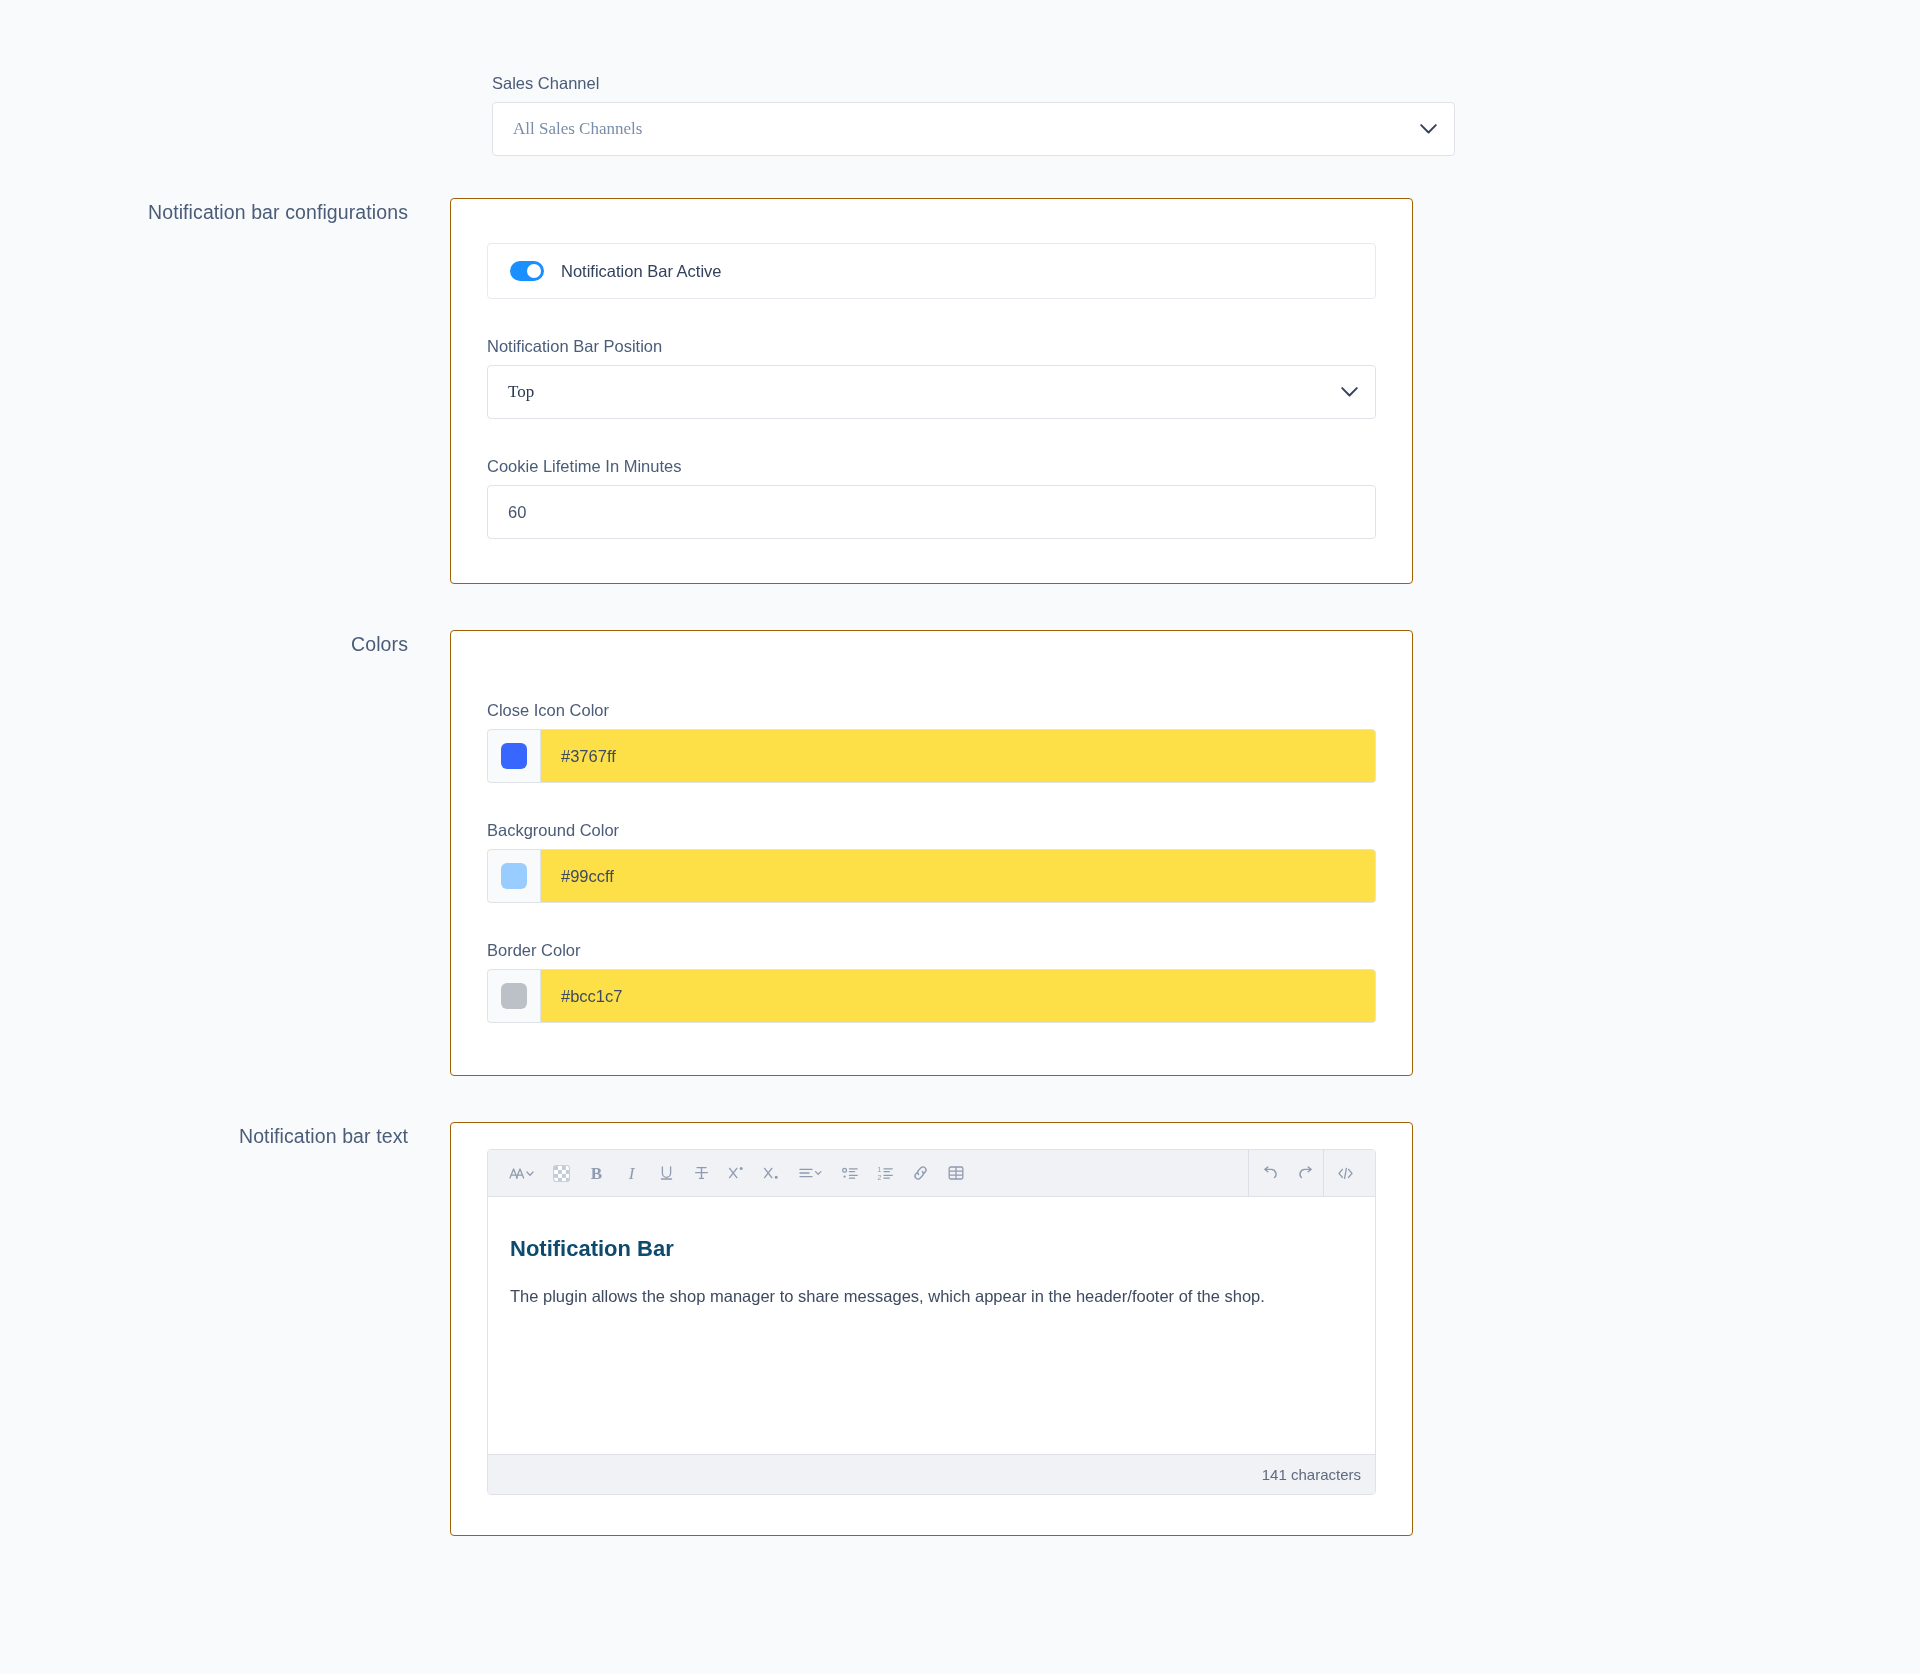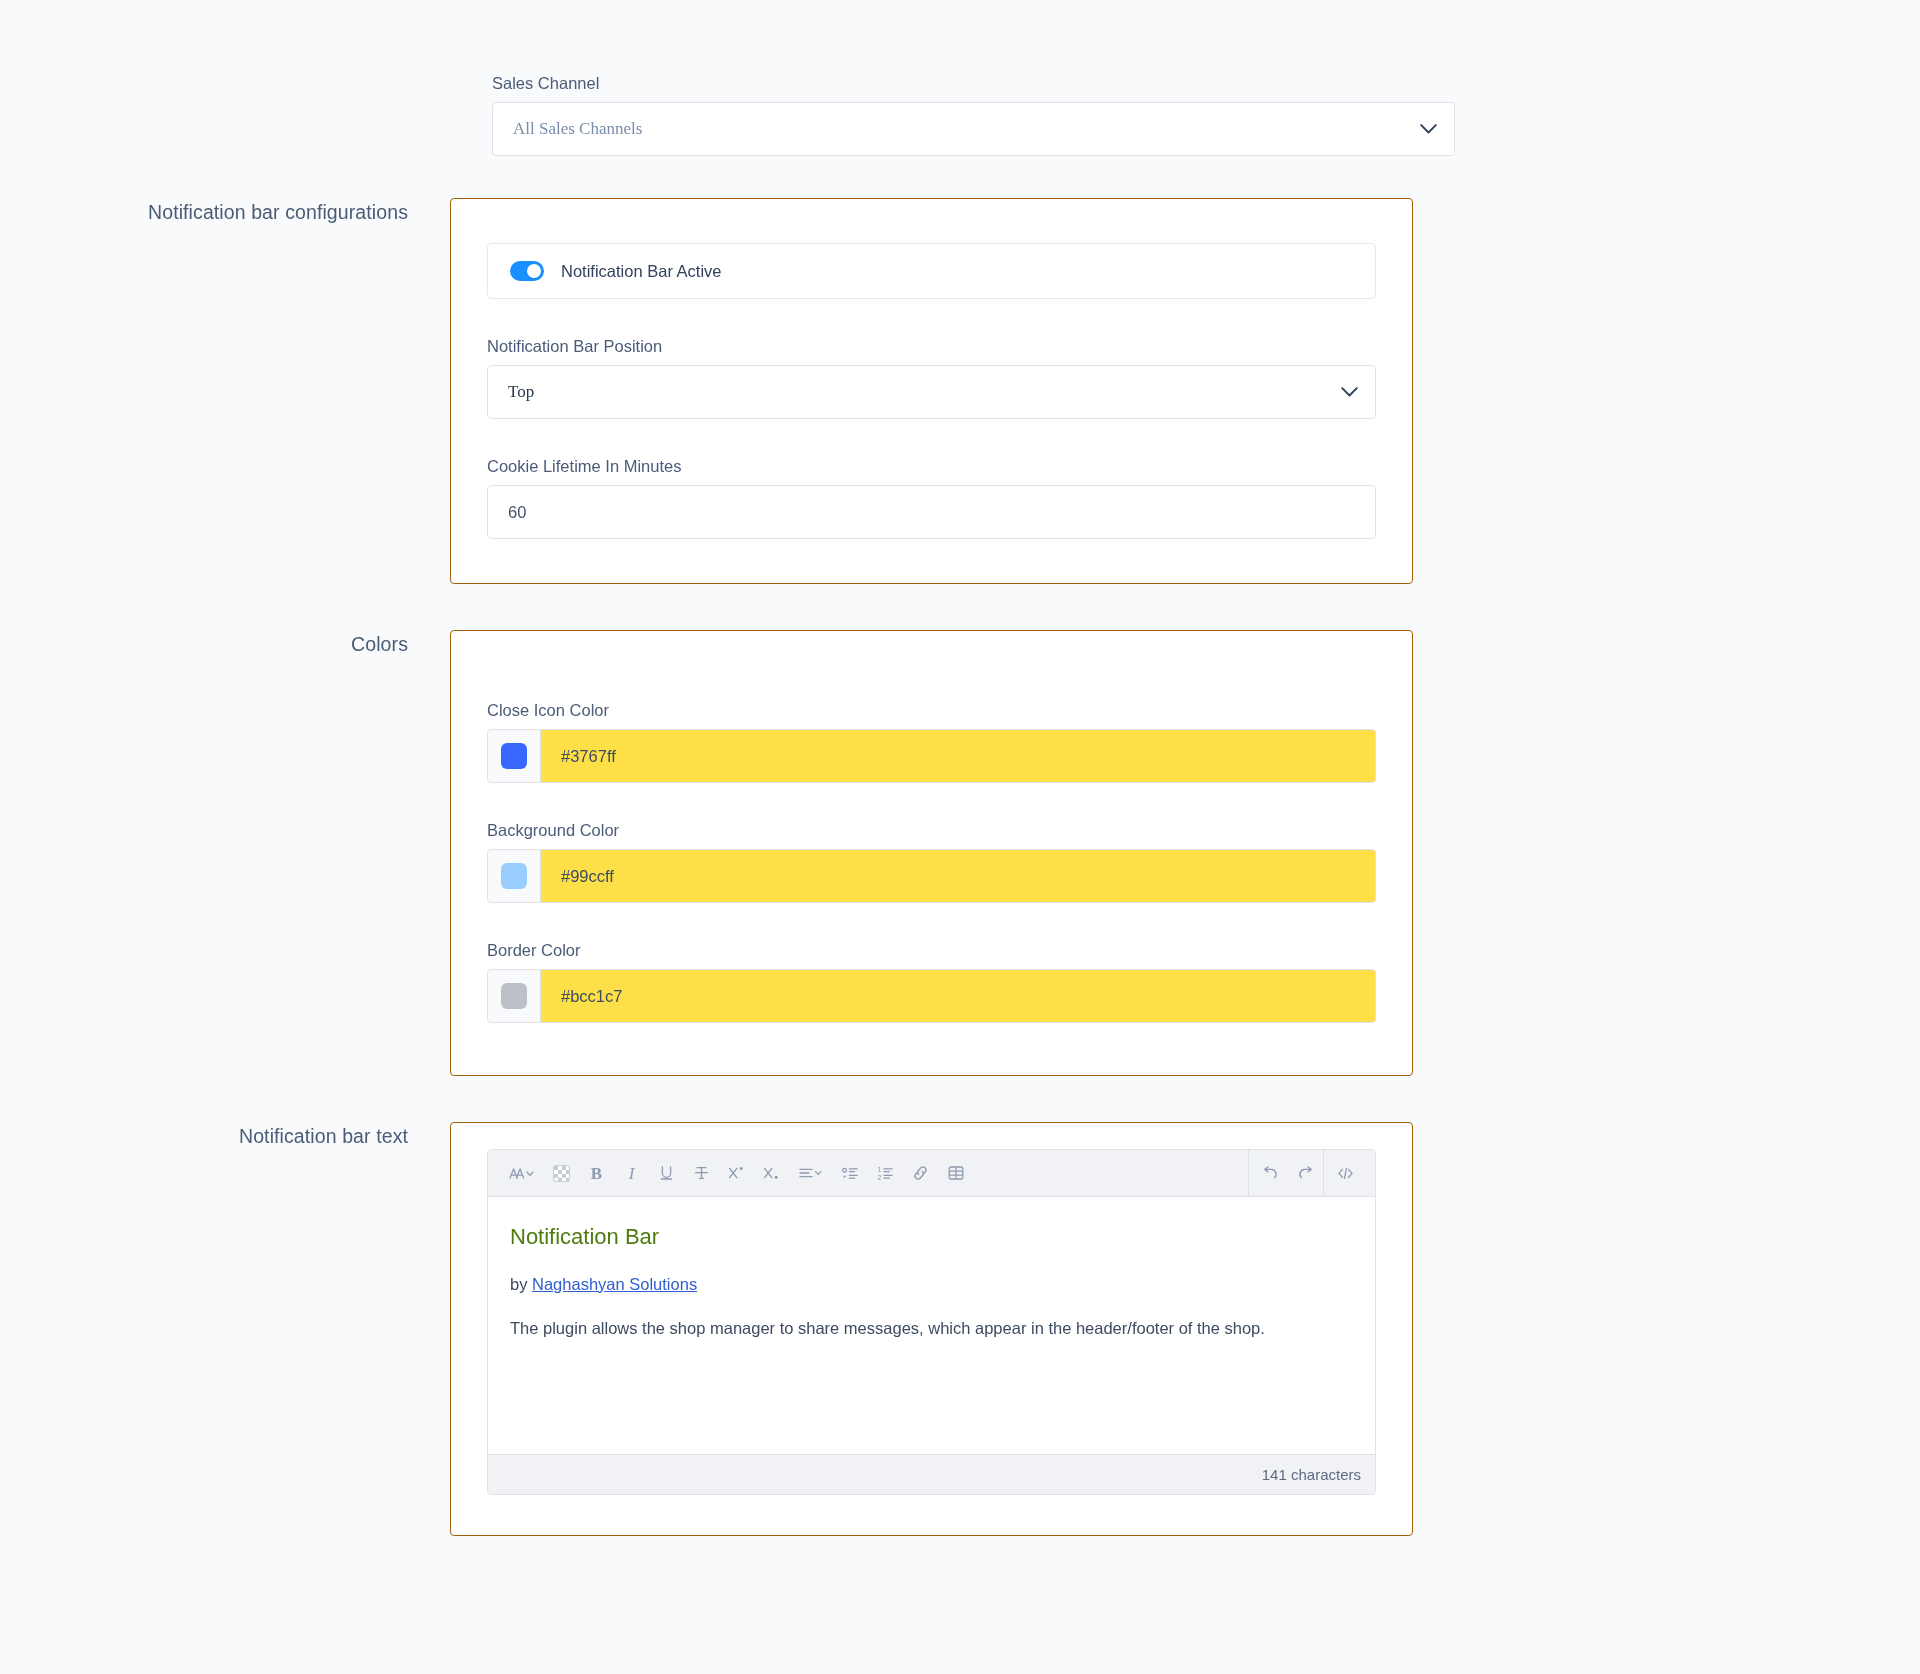--- a/index.html
+++ b/index.html
@@ -221,23 +221,23 @@
   }
   .tb-btn svg { display: block; }
   .tb-btn.wide { width: 40px; }
 
   .editor-body {
     min-height: 257px;
     padding: 26px 22px 16px 22px;
   }
   .ed-h {
     font-size: 22px;
-    font-weight: 400;
-    color: #4d7c0f;
-    margin: 0 0 20px 0;
+    font-weight: 700;
+    color: #0c4a6e;
+    margin: 12px 0 20px 0;
     line-height: 1.3;
   }
   .ed-p {
     font-size: 16.5px;
     color: #3d4a60;
     margin: 0 0 20px 0;
     line-height: 1.5;
   }
   .ed-link {
     color: #2f5fd0;
@@ -483,21 +483,20 @@
                       <path d="M9.4 2.4 L7.6 12.4" stroke="#8f9bb0" stroke-width="1.3" stroke-linecap="round"></path>
                     </svg>
                   </div>
                 </div>
               </div>
 
             </div>
 
             <div class="editor-body">
               <h3 class="ed-h">Notification Bar</h3>
-              <p class="ed-p"><span>by </span><a class="ed-link" href="#">Naghashyan Solutions</a></p>
               <p class="ed-p">The plugin allows the shop manager to share messages, which appear in the header/footer of the shop.</p>
             </div>
 
             <div class="editor-footer">
               <span>141 characters</span>
             </div>
           </div>
 
           <div class="card-pad-bottom"></div>
         </div>

